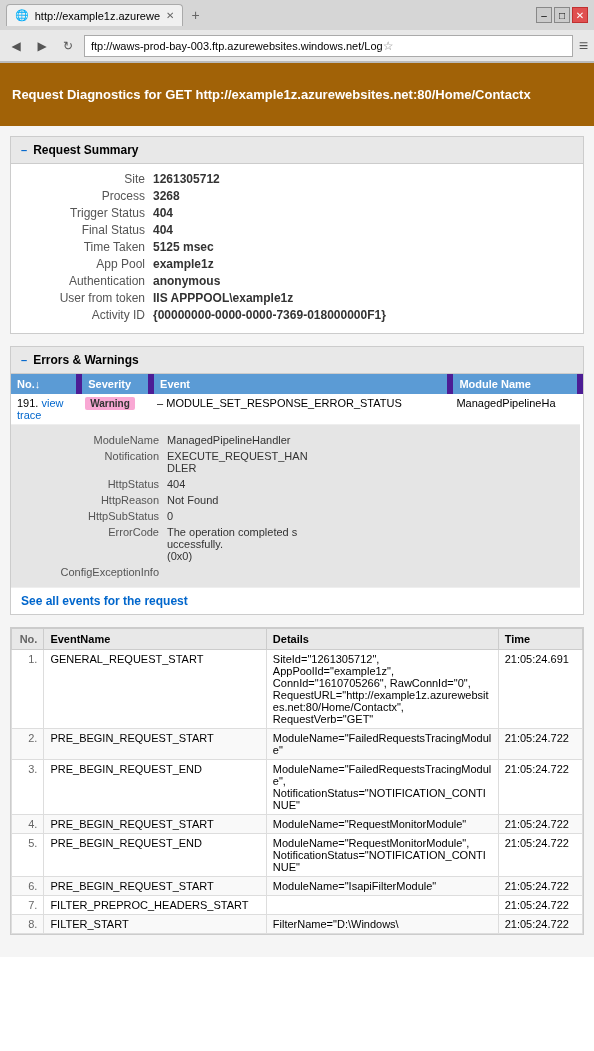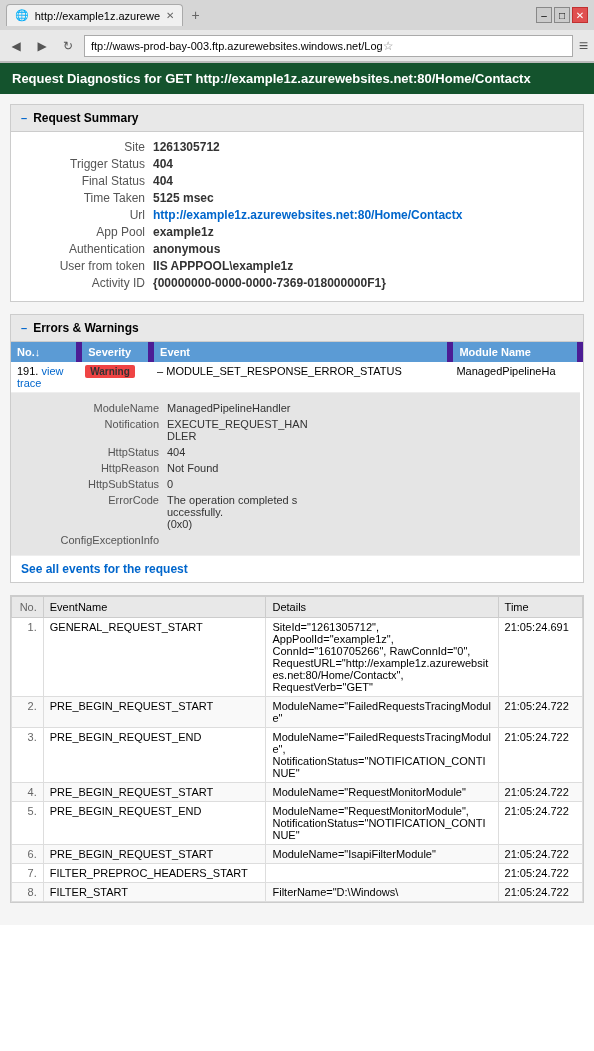--- a/index.html
+++ b/index.html
@@ -93,23 +93,23 @@
       font-size: 11px;
       background: white;
       display: flex;
       align-items: center;
     }
     .star-icon { color: #888; font-size: 12px; }
     .menu-btn { font-size: 16px; color: #555; cursor: pointer; }
 
     
     .page-header {
-      background: #14532d;
+      background: #a16207;
       color: white;
-      padding: 8px 12px;
+      padding: 24px 12px;
       font-size: 13px;
       font-weight: bold;
     }
 
     
     .content-area {
       background: #f5f5f5;
       padding: 10px;
       overflow-y: auto;
     }
@@ -174,21 +174,21 @@
       padding: 4px 6px;
       text-align: left;
       border-right: 6px solid #4c1d95;
     }
     .errors-table td {
       padding: 3px 6px;
       border-bottom: 1px solid #eee;
       vertical-align: top;
     }
     .warning-badge {
-      background: #ef4444;
+      background: #f9a8d4;
       color: #333;
       padding: 1px 5px;
       border-radius: 2px;
       font-size: 10px;
       font-weight: bold;
     }
     .view-trace-link {
       color: #0066cc;
       text-decoration: none;
       font-size: 11px;
@@ -226,21 +226,21 @@
     .events-table {
       width: 100%;
       border-collapse: collapse;
       font-size: 11px;
     }
     .events-table th {
       background: #e8e8e8;
       border: 1px solid #ccc;
       padding: 4px 6px;
       text-align: left;
-      font-weight: normal;
+      font-weight: bold;
     }
     .events-table td {
       border: 1px solid #ddd;
       padding: 3px 6px;
       vertical-align: top;
     }
     .events-table tr:nth-child(even) {
       background: #f9f9f9;
     }
     .events-table .row-num {
@@ -299,34 +299,34 @@
     <div class="section-header">
       <span class="collapse-btn">–</span>
       <span>Request Summary</span>
     </div>
     <div class="summary-fields">
       <div class="field-row">
         <span class="field-label">Site</span>
         <span class="field-value">1261305712</span>
       </div>
       <div class="field-row">
+        <span class="field-label">Process</span>
+        <span class="field-value">3268</span>
+      </div>
+      <div class="field-row">
         <span class="field-label">Trigger Status</span>
         <span class="field-value">404</span>
       </div>
       <div class="field-row">
         <span class="field-label">Final Status</span>
         <span class="field-value">404</span>
       </div>
       <div class="field-row">
         <span class="field-label">Time Taken</span>
         <span class="field-value">5125 msec</span>
-      </div>
-      <div class="field-row">
-        <span class="field-label">Url</span>
-        <a class="field-value link">http://example1z.azurewebsites.net:80/Home/Contactx</a>
       </div>
       <div class="field-row">
         <span class="field-label">App Pool</span>
         <span class="field-value">example1z</span>
       </div>
       <div class="field-row">
         <span class="field-label">Authentication</span>
         <span class="field-value">anonymous</span>
       </div>
       <div class="field-row">

